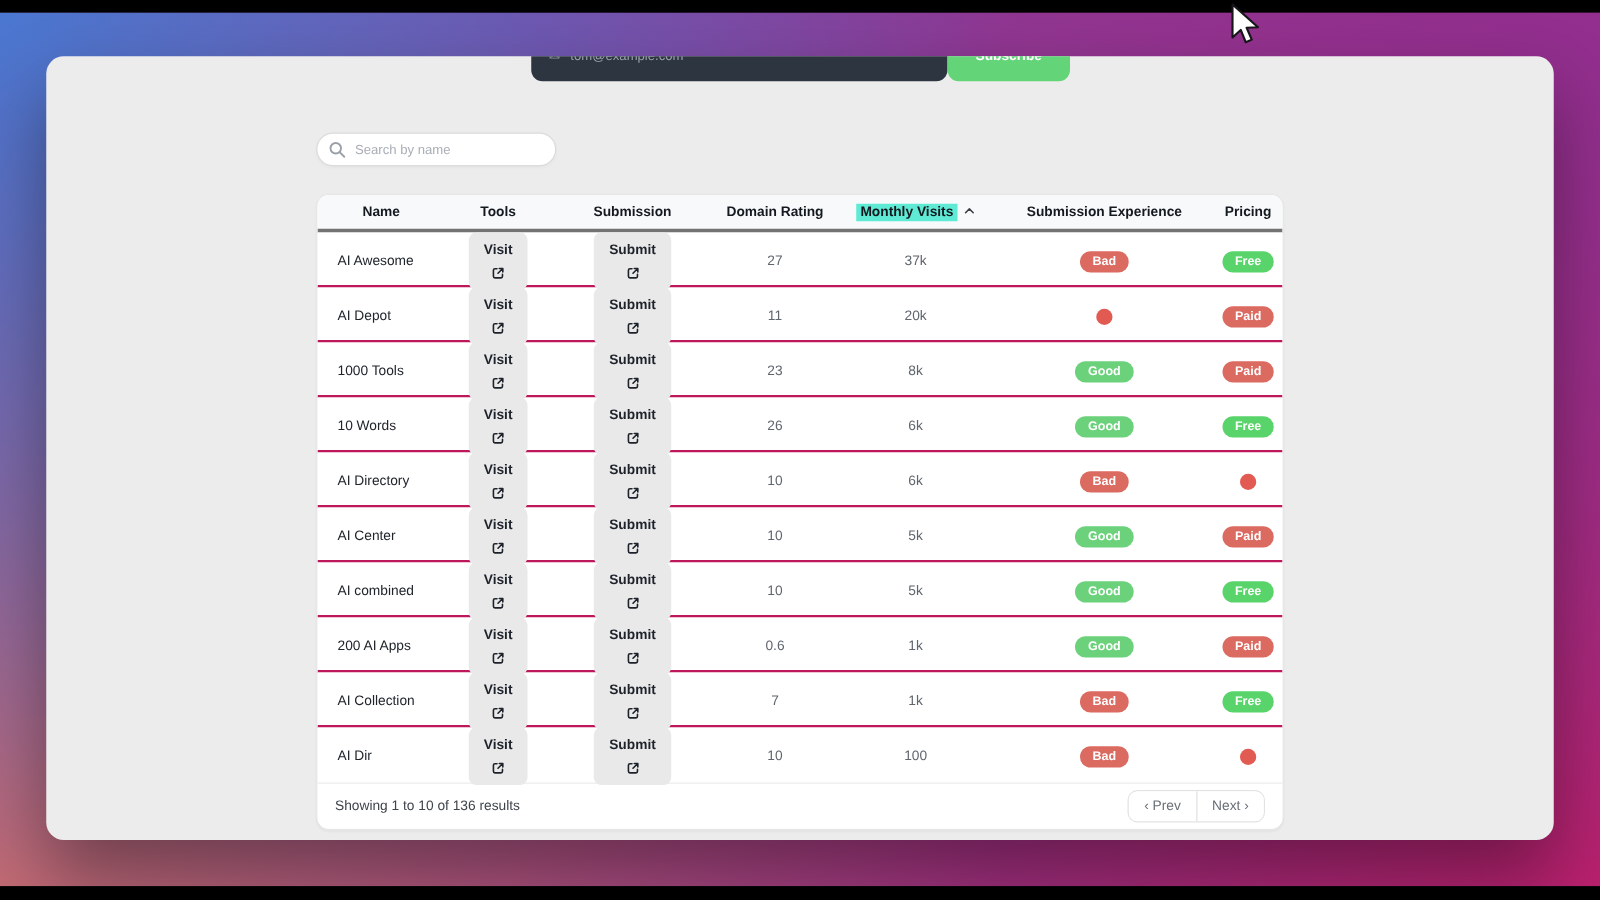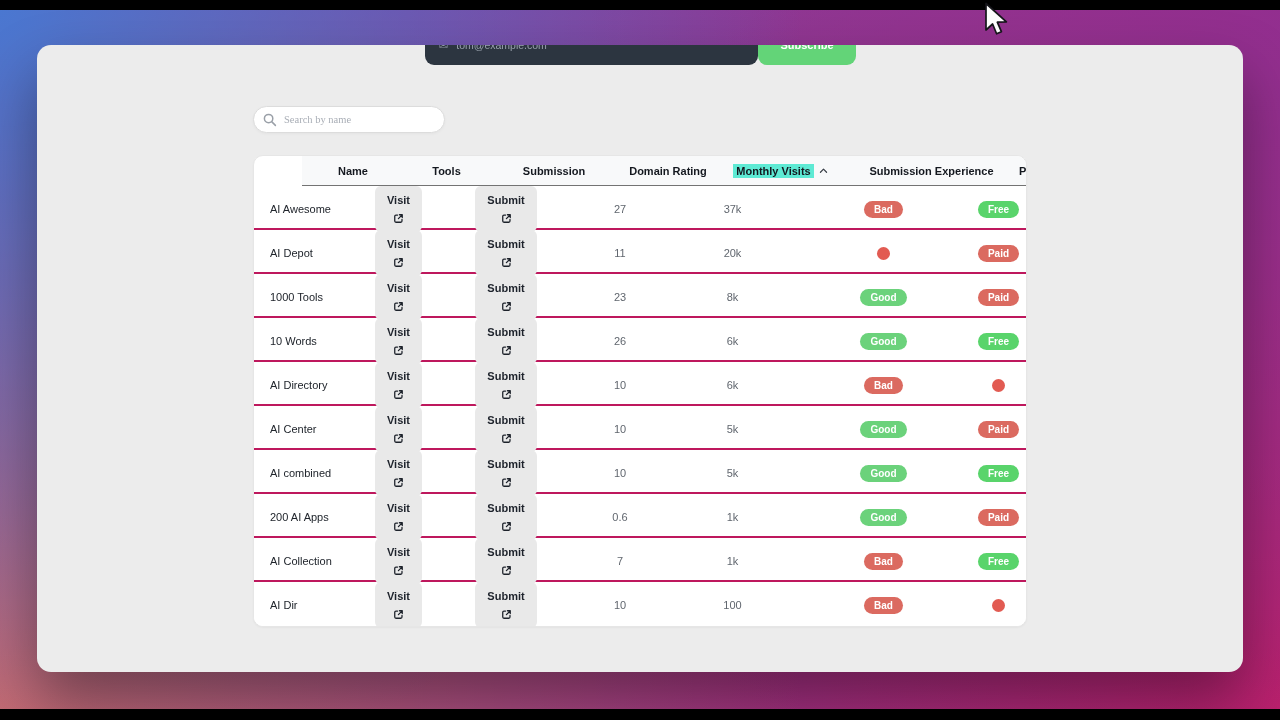--- a/index.html
+++ b/index.html
@@ -28,30 +28,30 @@
   .email-text { color:#99a2ad; font-size:10.5px; }
   .subscribe-btn { width:98px; height:40px; margin-left:0; background:#63d478; border:none;
     border-radius:9px; color:#fff; font-weight:700; font-size:11px; cursor:pointer;
     font-family:inherit; }
 
   
   .search-wrap { position:absolute; left:216px; top:61px; width:192px; height:27px; }
   .search-wrap svg { position:absolute; left:10px; top:7px; }
   .search-input { width:100%; height:100%; border:1px solid #dcdcdc; border-radius:14px;
     background:#fff; padding:0 10px 0 30px; font-size:10.5px; color:#555;
-    font-family:Liberation Serif, serif; outline:none; box-shadow:0 1px 3px rgba(0,0,0,.04); }
+    font-family:Liberation Sans, sans-serif; outline:none; box-shadow:0 1px 3px rgba(0,0,0,.04); }
   .search-input::placeholder { color:#a9aeb6; }
 
   
   .table-card { position:absolute; left:216px; top:110px; width:774px; background:#fff;
     border:1px solid #e6e6e6; border-radius:10px; overflow:hidden;
     box-shadow:0 1px 2px rgba(0,0,0,.04); }
   .grid { display:grid; grid-template-columns:102px 85px 130px 98px 127px 175px 1fr; align-items:center; }
-  .thead { height:30px; background:#f8f9fa; border-bottom:1px solid #737373;
-    font-size:11px; font-weight:700; color:#14181f;margin-left:48px; }
+  .thead { height:30px; background:#f8f9fa; border-bottom:3px solid #737373;
+    font-size:11px; font-weight:700; color:#14181f; }
   .th { text-align:center; white-space:nowrap; }
   .hl { background:#b9d4f3; padding:1px 3px; }
   .caret { margin-left:5px; vertical-align:1px; }
   .tr { height:44px; border-bottom:2px solid #be185d; background:#fff; }
   .tr:last-child { border-bottom:none; }
   .td { display:flex; justify-content:center; align-items:center; }
   .td.name { justify-content:flex-start; padding-left:16px; font-size:11px; color:#20252c; }
   .num { font-size:11px; color:#60666e; }
   .action-btn { display:inline-flex; align-items:center; gap:7px; background:#e9e9e9; border:none;
     border-radius:6px; padding:8px 12px; font-size:11px; font-weight:700; color:#1d222b;
@@ -405,20 +405,27 @@
     <div class="td num c-mv">100</div>
     <div class="td">
               <span class="c-exp pill" style="background: rgb(219, 106, 96);">Bad</span>
             </div>
     <div class="td">
               <span class="c-pr dot" style="background: rgb(226, 91, 82);"></span>
             </div>
   </div>
 </div>
 
+      <div class="tfoot">
+        <span class="summary">Showing 1 to 10 of 136 results</span>
+        <div class="pager">
+          <button>‹ Prev</button>
+          <button>Next ›</button>
+        </div>
+      </div>
     </div>
   </div>
 
   <div class="letterbox bottom"></div>
 
   <svg class="cursor" width="26" height="38" viewBox="0 0 26 38">
     <path d="M2 1.5 L2 28 L8.6 22 L12.6 31.8 L17.4 29.7 L13.3 20.2 L22.4 19.8 Z" fill="#fdfdfd" stroke="#15151a" stroke-width="1.7" stroke-linejoin="round"></path>
   </svg>
 </div>
 

